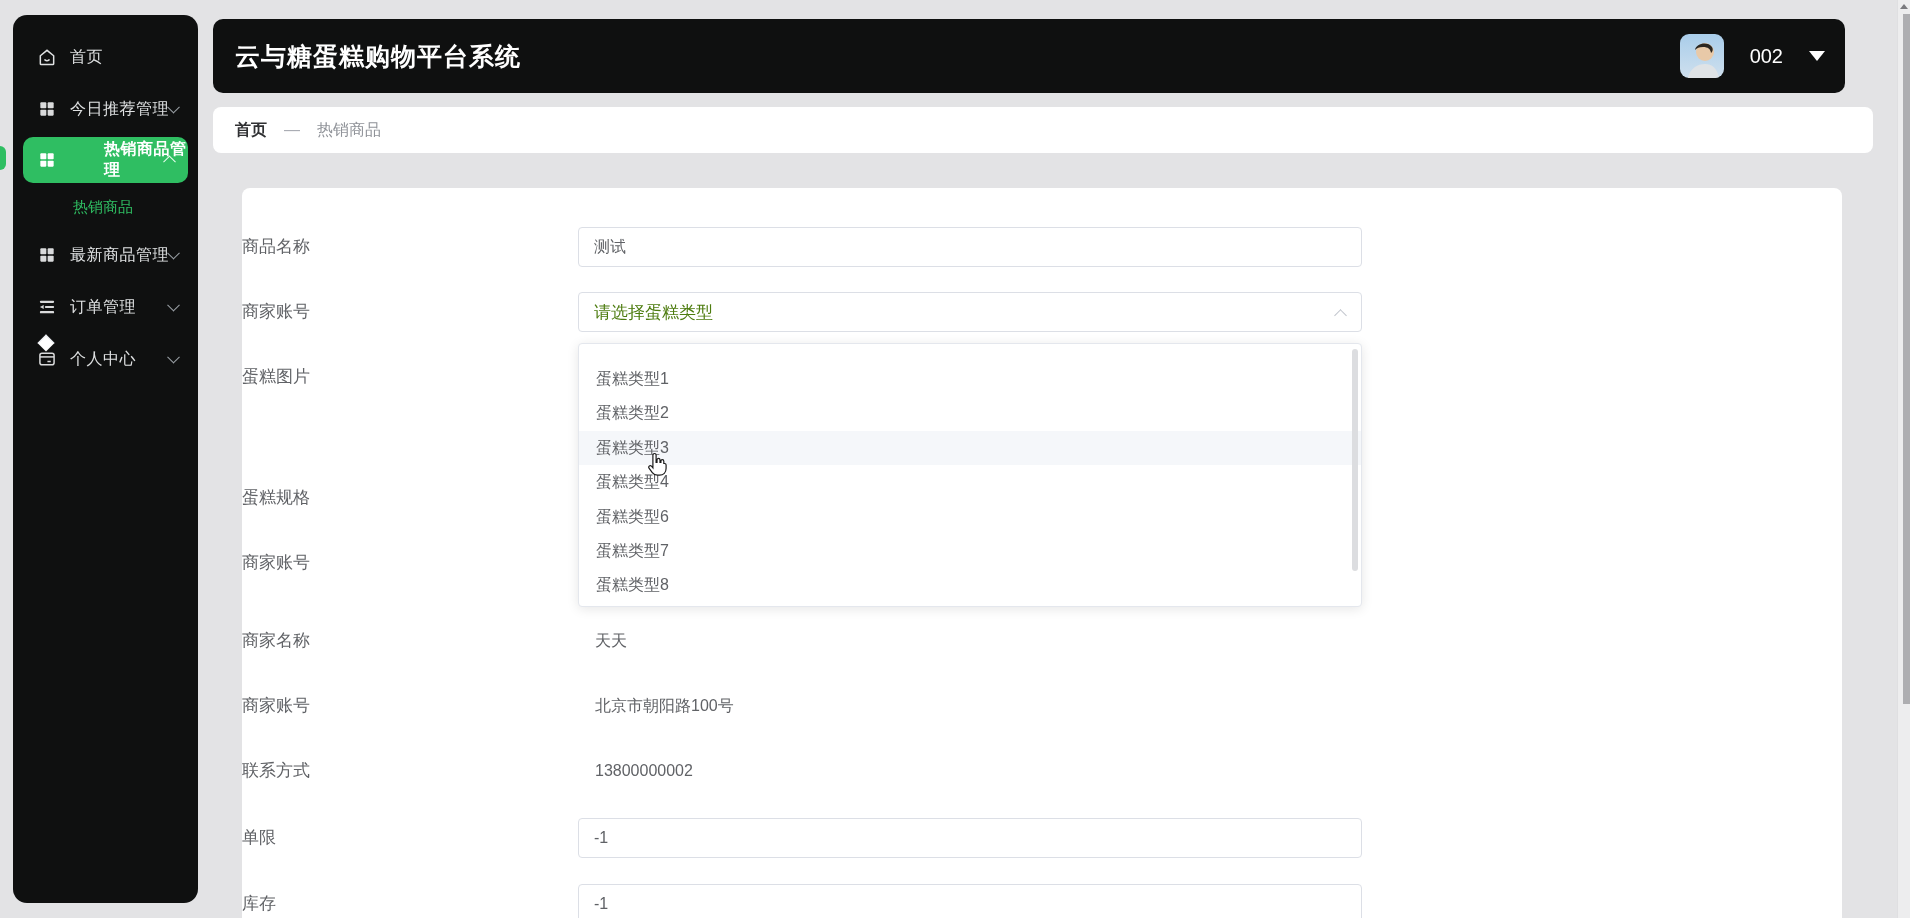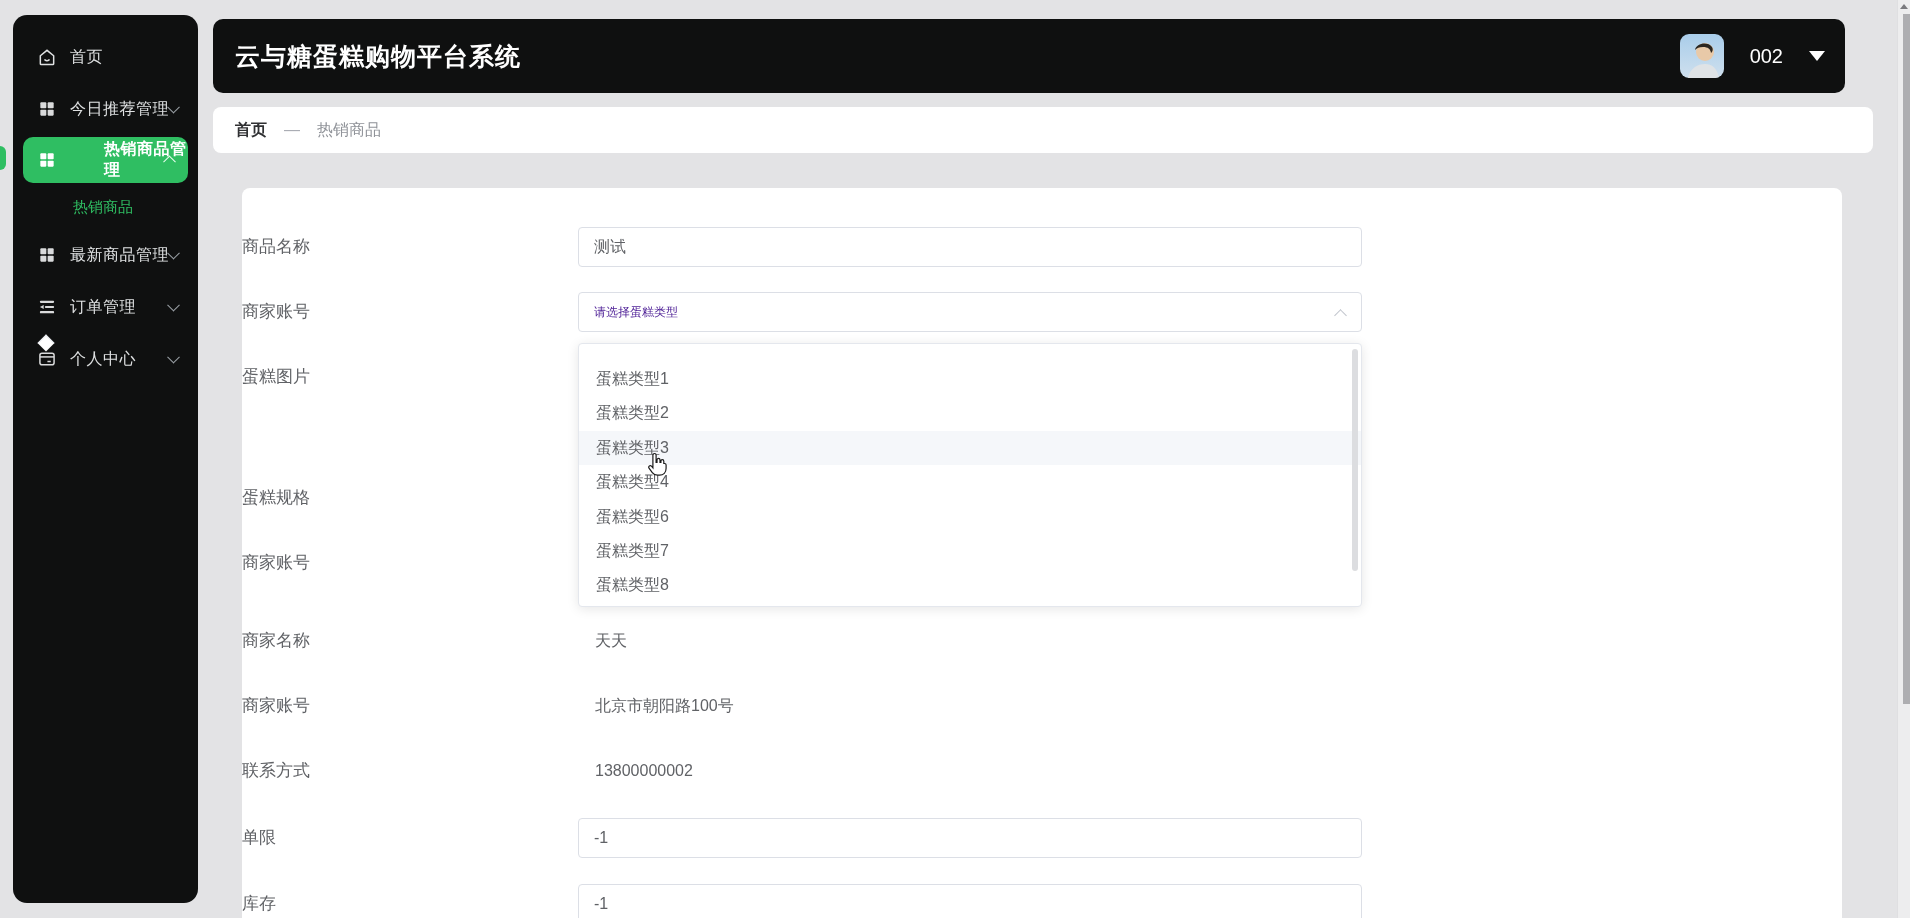--- a/index.html
+++ b/index.html
@@ -80,21 +80,21 @@
     position:absolute; left:336px; width:784px; height:40px;
     border:1px solid #dcdfe6; border-radius:4px; background:#fff;
     padding:0 15px; font-size:16px; color:#606266; outline:none;
     font-family:"Liberation Sans","DejaVu Sans",sans-serif;
   }
   .f-select {
     position:absolute; left:336px; width:784px; height:40px;
     border:1px solid #dcdfe6; border-radius:4px; background:#fff;
     display:flex; align-items:center; padding:0 15px; cursor:pointer;
   }
-  .f-select .ph { font-size:12px; color:#4c1d95; }
+  .f-select .ph { font-size:17px; color:#4d7c0f; }
   .sel-arrow {
     position:absolute; right:16px; top:18px; width:9px; height:9px;
     border-left:1.5px solid #c0c4cc; border-top:1.5px solid #c0c4cc;
     transform:rotate(45deg);
   }
   .f-value {
     position:absolute; left:353px; height:24px; line-height:24px;
     font-size:16px; color:#606266;
   }
   

